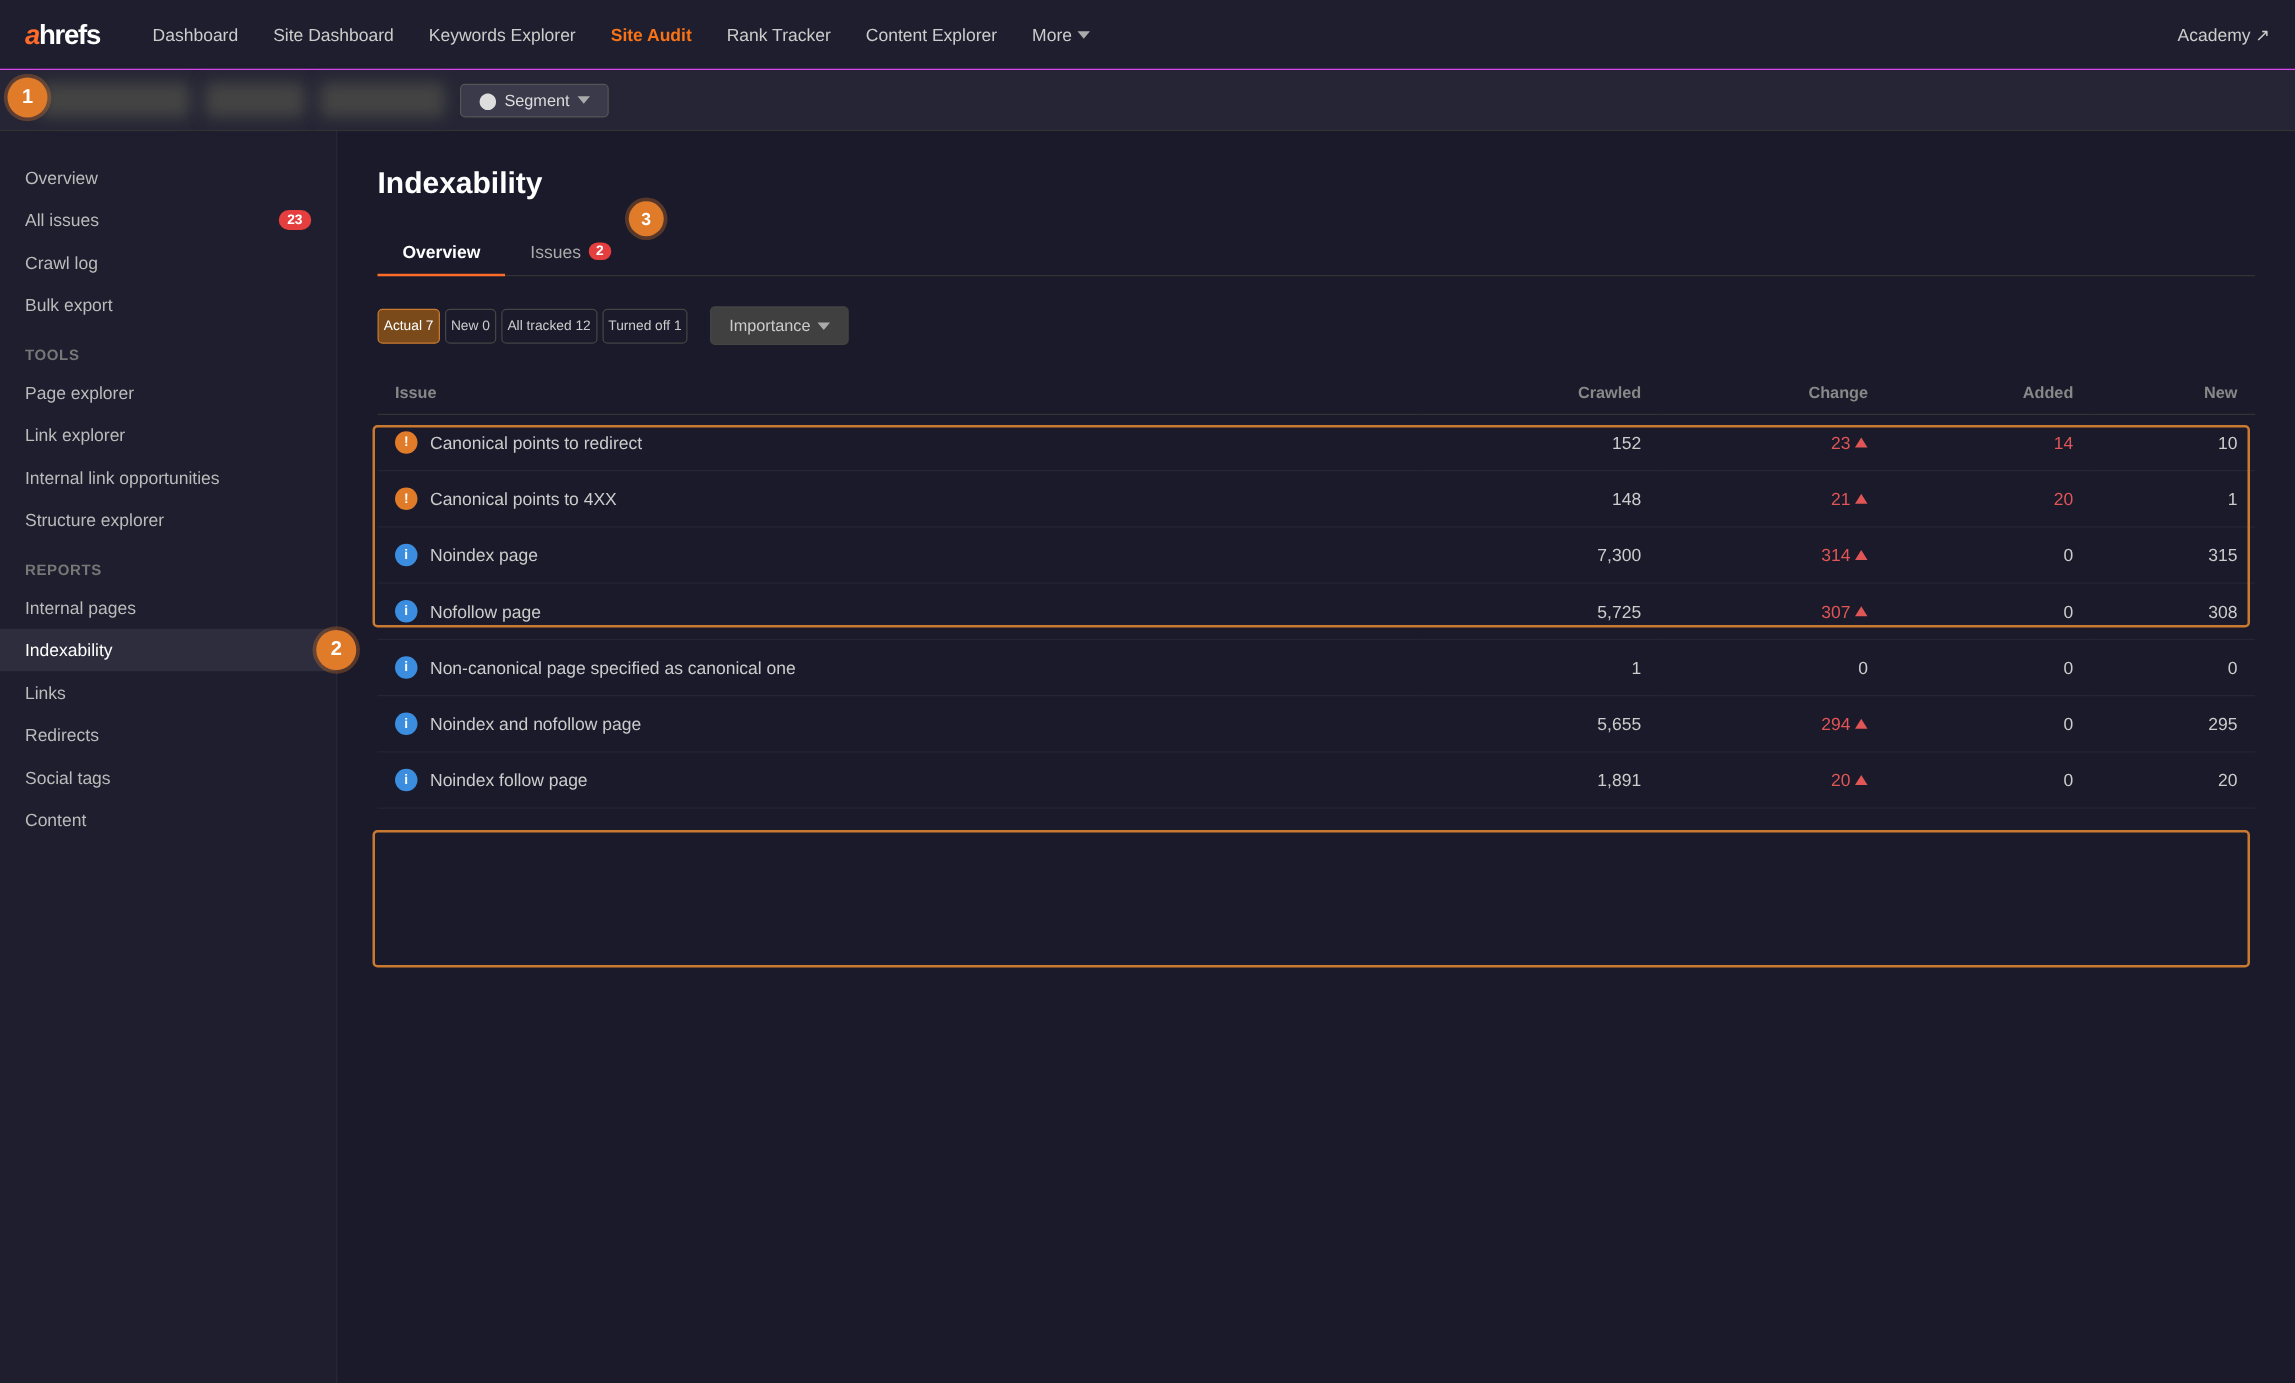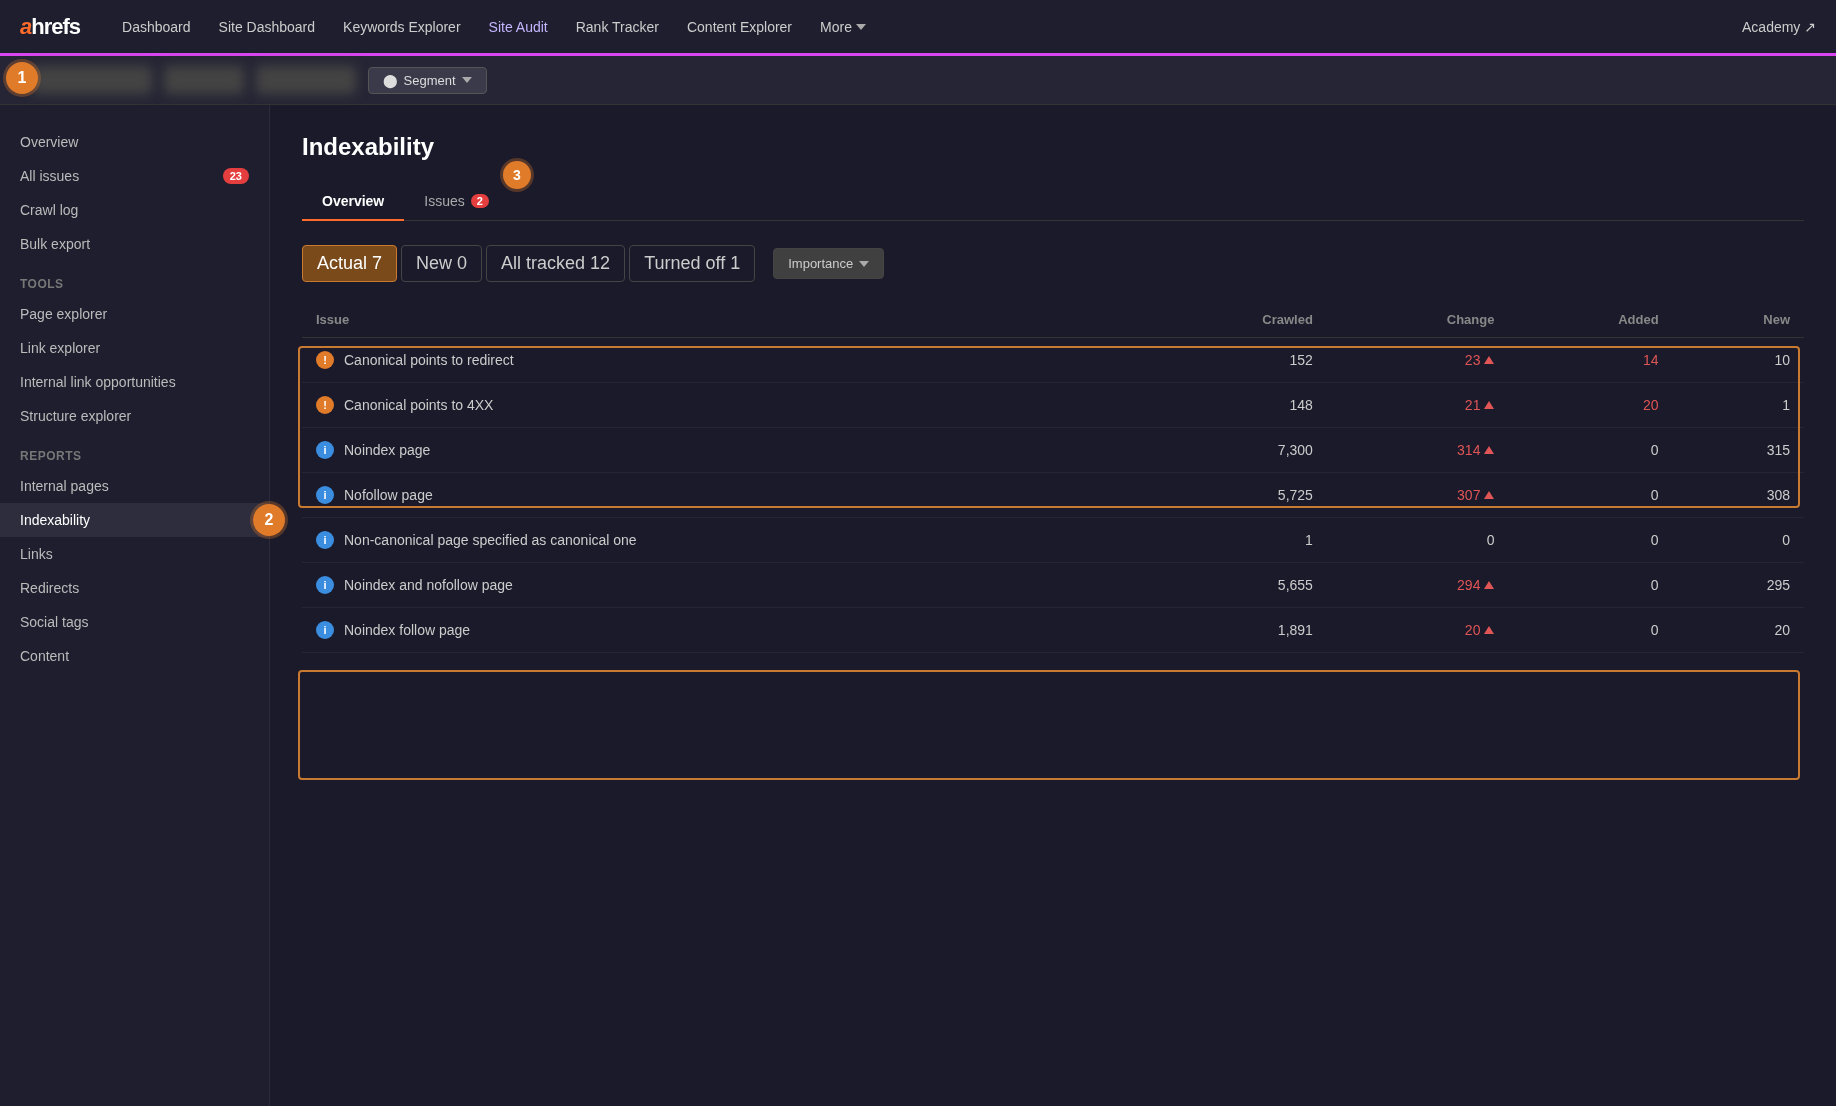--- a/index.html
+++ b/index.html
@@ -5,40 +5,40 @@
     * { box-sizing: border-box; margin: 0; padding: 0; }
     body { font-family: -apple-system, BlinkMacSystemFont, 'Segoe UI', sans-serif; background: #1a1a2e; color: #e0e0e0; font-size: 14px; }
 
     
     .top-nav {
       background: #1e1e2e;
       display: flex;
       align-items: center;
       padding: 0 20px;
       height: 56px;
-      border-bottom: 3px solid #d946ef;
+      border-bottom: 1px solid #d946ef;
     }
     .logo {
       color: #ff6b2b;
       font-size: 22px;
       font-weight: 800;
       margin-right: 30px;
       letter-spacing: -1px;
     }
     .logo span { color: #fff; }
     .nav-links { display: flex; align-items: center; gap: 4px; flex: 1; }
     .nav-link {
       color: #ccc;
       text-decoration: none;
       padding: 8px 12px;
       border-radius: 4px;
       font-size: 14px;
       white-space: nowrap;
     }
-    .nav-link.active { color: #c4b5fd; font-weight: 400; }
+    .nav-link.active { color: #f97316; font-weight: 700; }
     .nav-link.more { display: flex; align-items: center; gap: 4px; }
     .nav-right { display: flex; align-items: center; gap: 8px; margin-left: auto; }
     .academy-link { color: #ccc; font-size: 14px; display: flex; align-items: center; gap: 4px; }
 
     
     .sub-header {
       background: #252535;
       padding: 10px 20px;
       display: flex;
       align-items: center;
@@ -156,25 +156,25 @@
 
     
     .filter-bar {
       display: flex;
       align-items: center;
       gap: 4px;
       margin-bottom: 20px;
       flex-wrap: wrap;
     }
     .filter-btn {
-      padding: 7px 14px;
+      padding: 7px 4px;
       border-radius: 4px;
       border: 1px solid #444;
       cursor: pointer;
-      font-size: 18px;
+      font-size: 11px;
       background: transparent;
       color: #ccc;
     }
     .filter-btn.active {
       background: #7a4a1a;
       border-color: #c97a30;
       color: #fff;
     }
     .importance-btn {
       margin-left: 14px;

